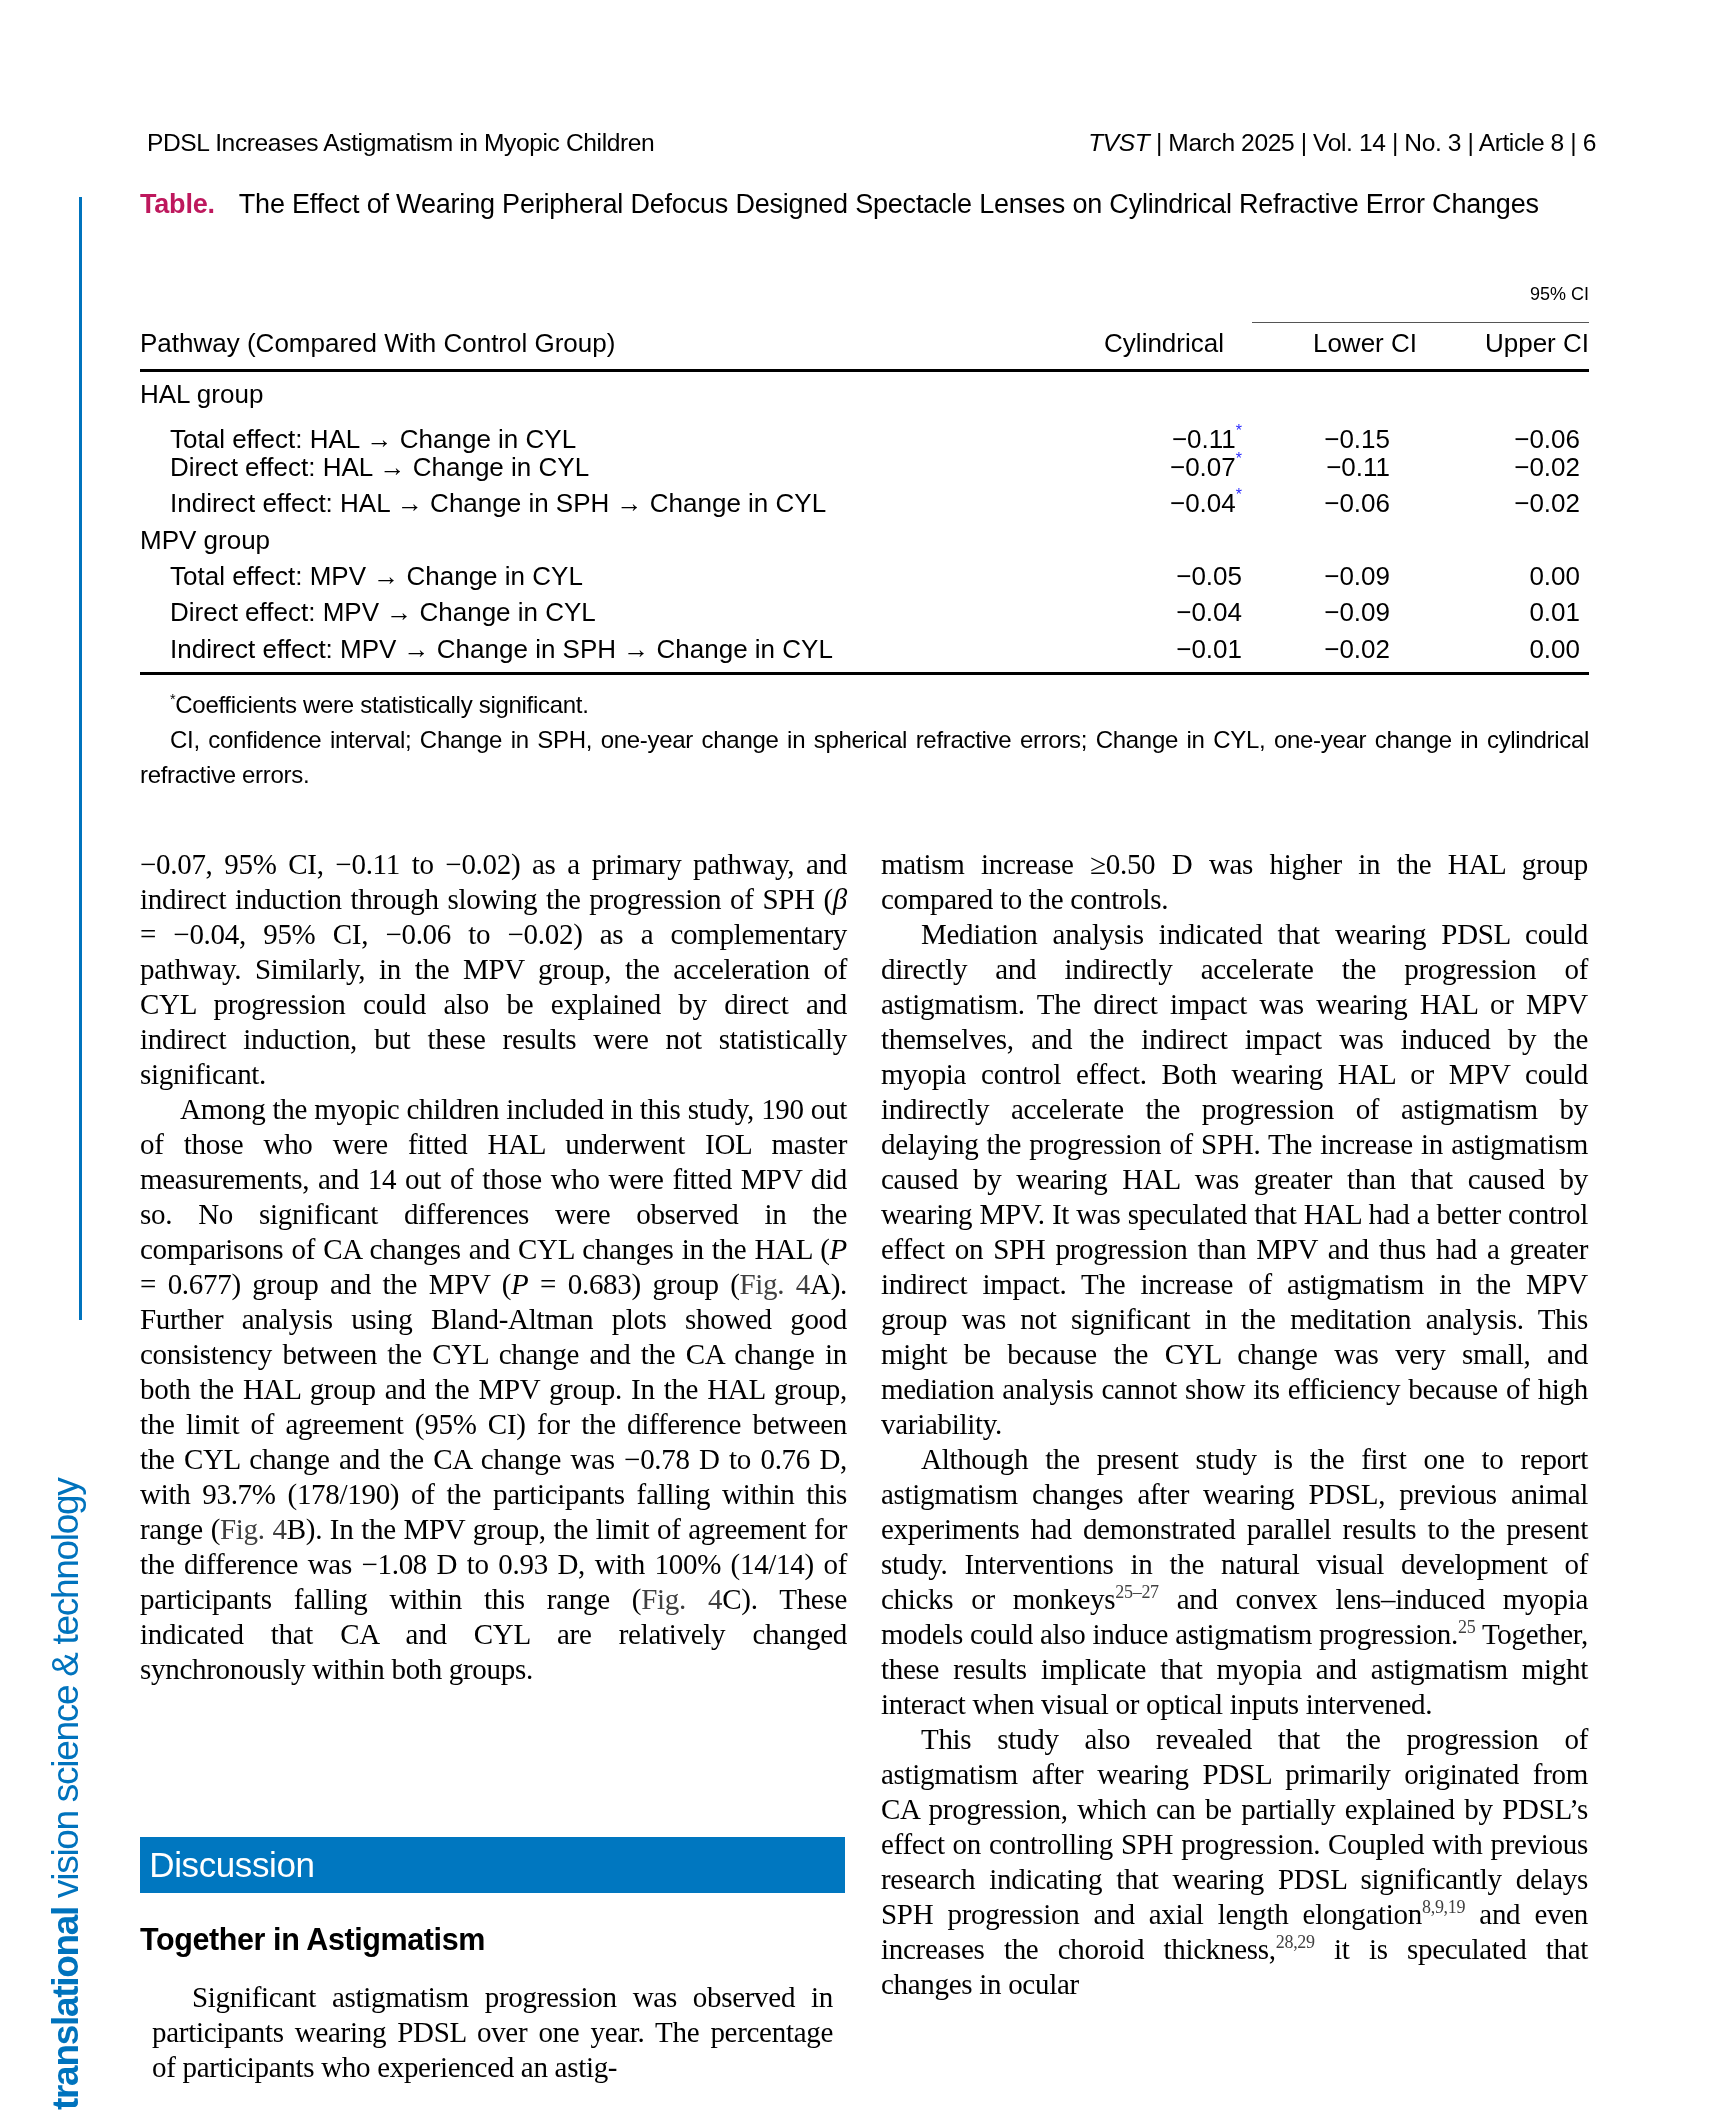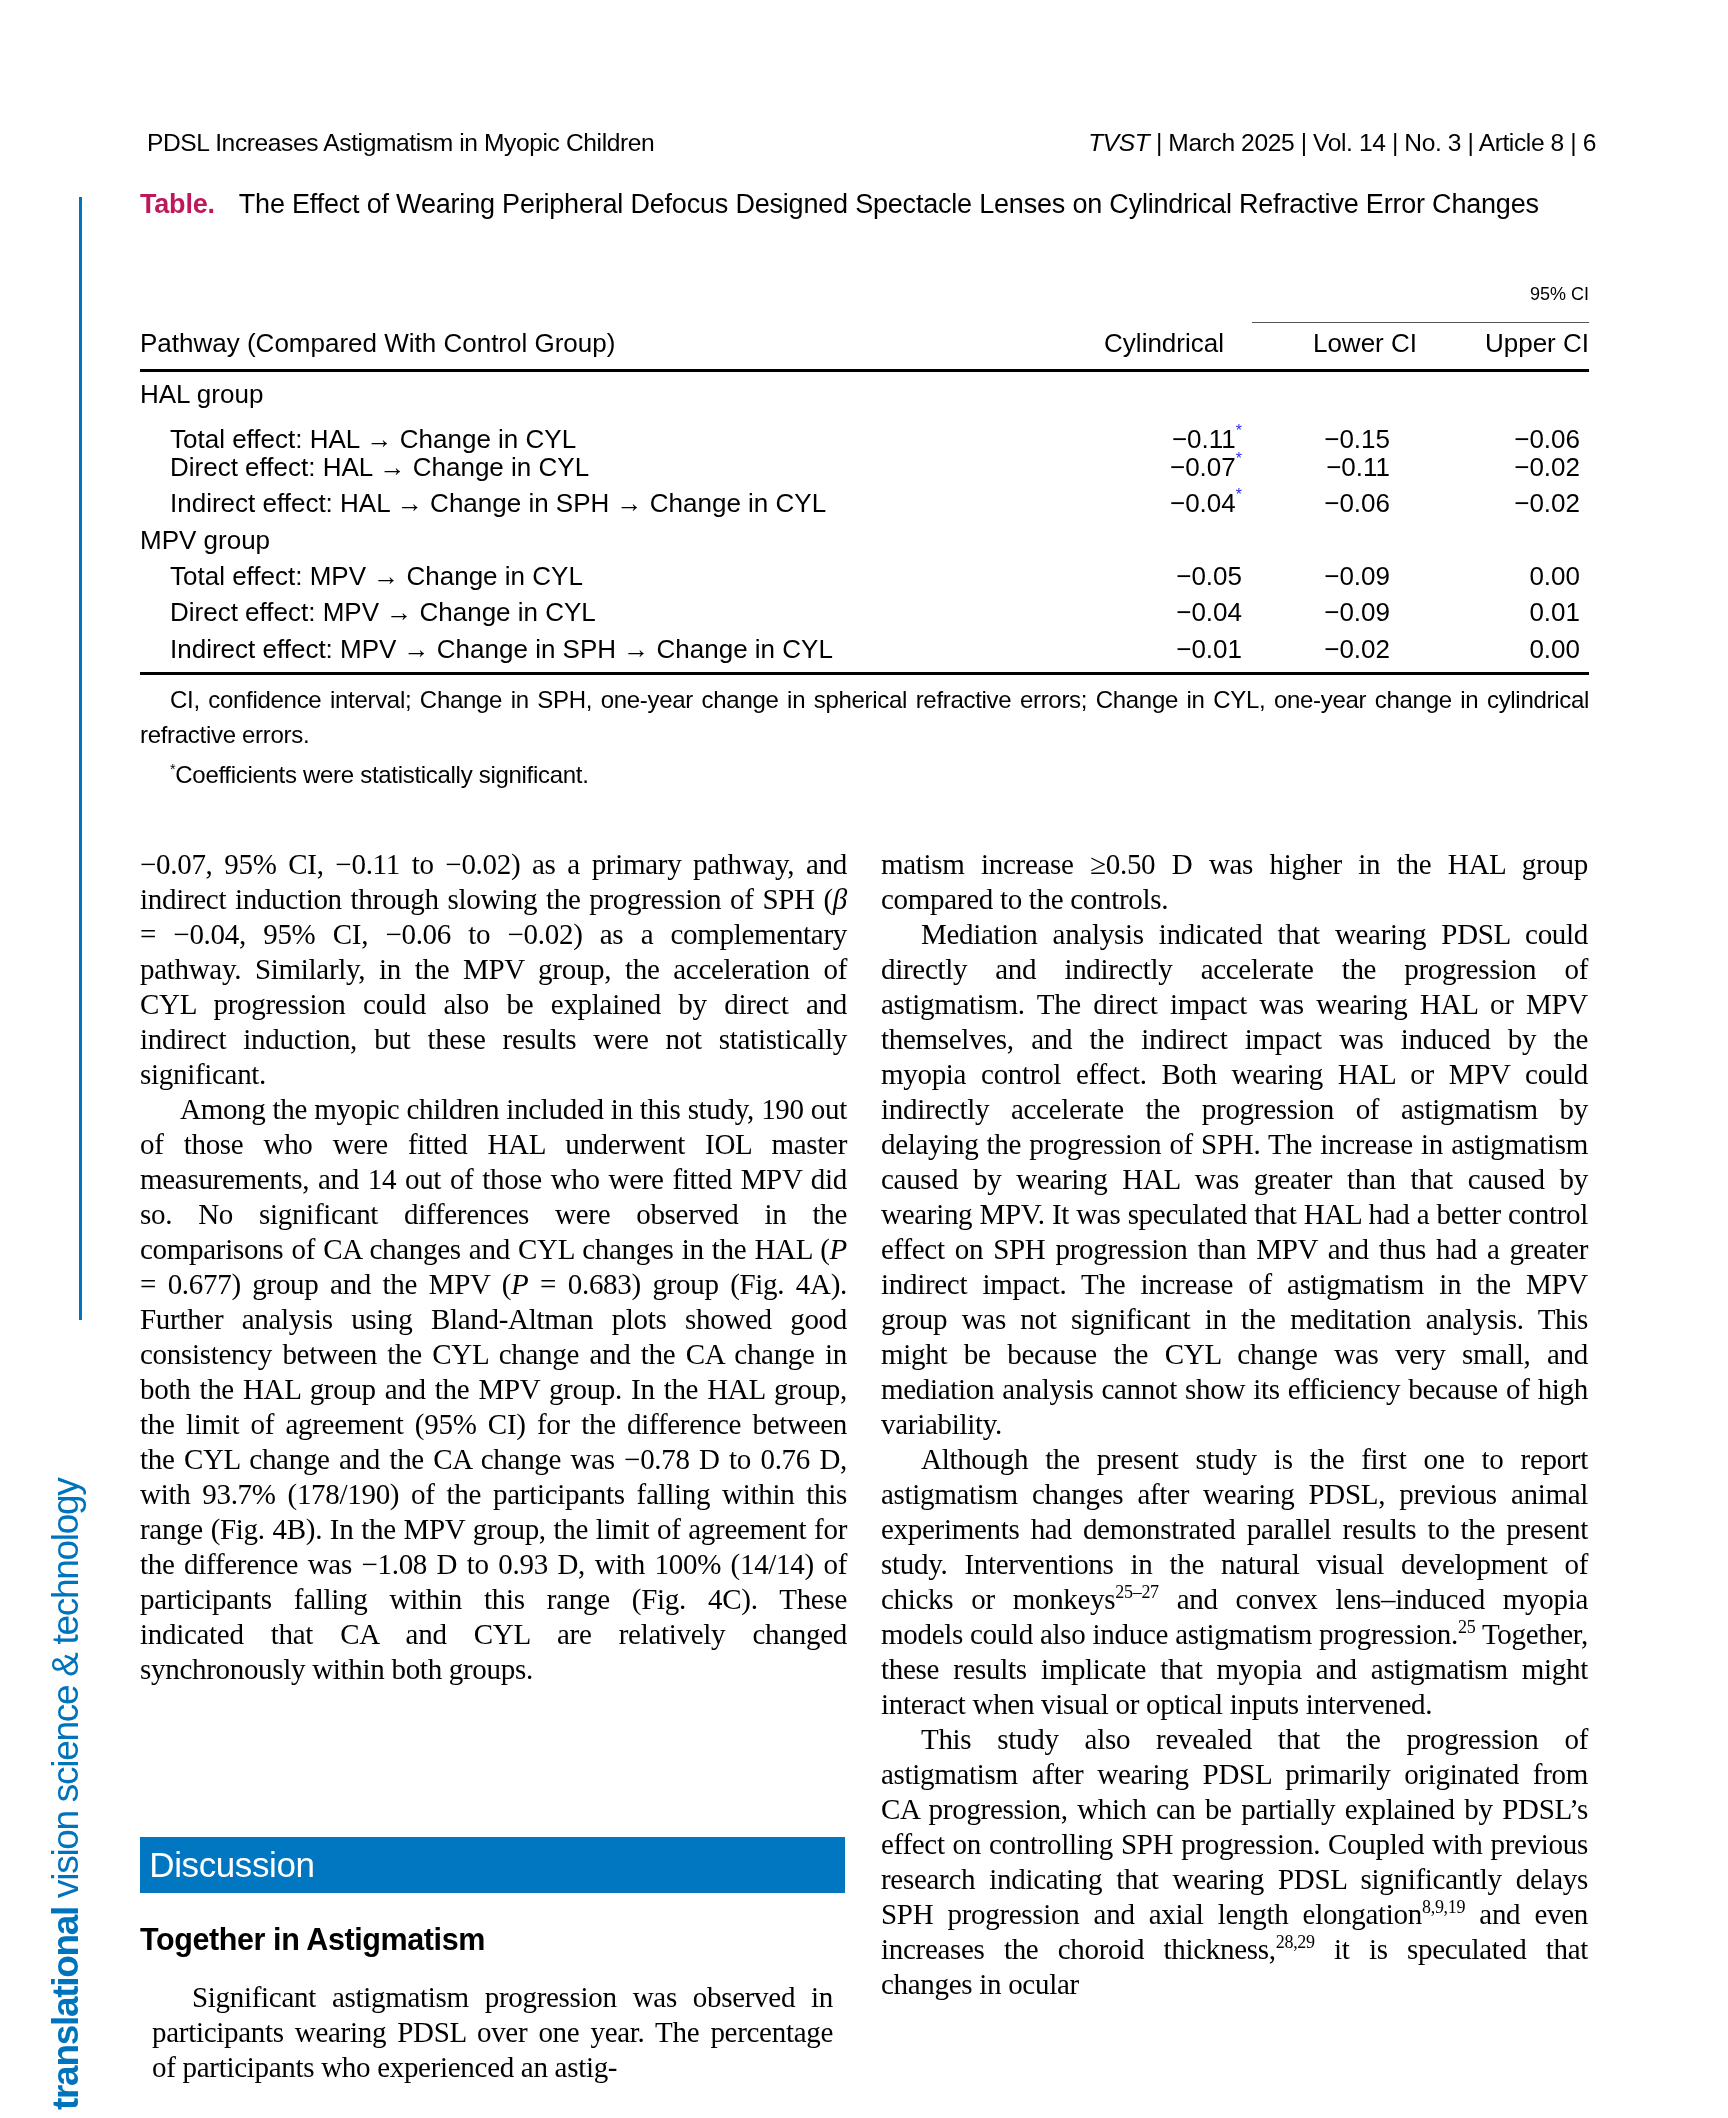--- a/index.html
+++ b/index.html
@@ -35,21 +35,21 @@
   .footnote { position:absolute; left:140px; width:1449px; font-size:24px; line-height:35px; letter-spacing:-0.3px; text-align:justify; }
   .footnote p { margin:0; }
   .footnote .ind { text-indent:30px; }
   .footnote sup { font-size:14.4px; }
 
   .col { position:absolute; top:847px; width:707px; font-size:29px; line-height:35px; text-align:justify; letter-spacing:-0.3px; hyphens:manual; }
   .col p { margin:0; }
   .col p.ind { text-indent:40px; }
   .col-left { left:140px; }
   .col-right { left:881px; }
-  .col a, .col .ref { color:#000000; text-decoration:none; }
+  .col a, .col .ref { color:#404040; text-decoration:none; }
   .col sup { font-size:18px; line-height:0; }
   .col i { font-style:italic; }
 
   .section-bar { position:absolute; left:140px; top:1837px; width:705px; height:56px; background:#0077c0; }
   .section-bar span { position:absolute; left:9.3px; top:9.3px; color:#fff; font-size:35px; line-height:38px; letter-spacing:-0.4px; }
   .subhead { position:absolute; left:140px; top:1922px; font-size:30.5px; font-weight:bold; letter-spacing:-0.4px; }
   .col-left-bottom { position:absolute; left:140px; top:1968px; width:705px; font-size:29px; line-height:35px; text-align:justify; letter-spacing:-0.3px; }
   .col-left-bottom p { margin:12px; text-indent:40px; }
 </style>
 </head>
@@ -116,22 +116,22 @@
 </div>
 <div class="trow sans" style="top:634px;">
   <span class="indent">Indirect effect: MPV → Change in SPH → Change in CYL</span>
   <span class="num-coef"><span>−0.01</span><sup class="star"></sup></span>
   <span class="num-lower">−0.02</span>
   <span class="num-upper">0.00</span>
 </div>
 <div class="thick-rule" style="top:672px;"></div>
 
 <div class="footnote sans" style="top:682px;">
+  <p class="ind"><sup>*</sup><span>Coefficients were statistically significant.</span></p>
   <p class="ind">CI, confidence interval; Change in SPH, one-year change in spherical refractive errors; Change in CYL, one-year change in cylindrical refractive errors.</p>
-  <p class="ind"><sup>*</sup><span>Coefficients were statistically significant.</span></p>
 </div>
 
 <div class="col col-left serif">
   <p><span>−0.07, 95% CI, −0.11 to −0.02) as a primary pathway, and indirect induction through slowing the progres­sion of SPH (</span><i>β</i><span> = −0.04, 95% CI, −0.06 to −0.02) as a complementary pathway. Similarly, in the MPV group, the acceleration of CYL progression could also be explained by direct and indirect induction, but these results were not statistically significant.</span></p>
   <p class="ind"><span>Among the myopic children included in this study, 190 out of those who were fitted HAL underwent IOL master measurements, and 14 out of those who were fitted MPV did so. No significant differences were observed in the comparisons of CA changes and CYL changes in the HAL (</span><i>P</i><span> = 0.677) group and the MPV (</span><i>P</i><span> = 0.683) group (</span><a>Fig. 4</a><span>A). Further analysis using Bland-Altman plots showed good consistency between the CYL change and the CA change in both the HAL group and the MPV group. In the HAL group, the limit of agreement (95% CI) for the difference between the CYL change and the CA change was −0.78 D to 0.76 D, with 93.7% (178/190) of the participants falling within this range (</span><a>Fig. 4</a><span>B). In the MPV group, the limit of agreement for the difference was −1.08 D to 0.93 D, with 100% (14/14) of participants falling within this range (</span><a>Fig. 4</a><span>C). These indicated that CA and CYL are relatively changed synchronously within both groups.</span></p>
 </div>
 
 <div class="section-bar sans">
   <span>Discussion</span>
 </div>

